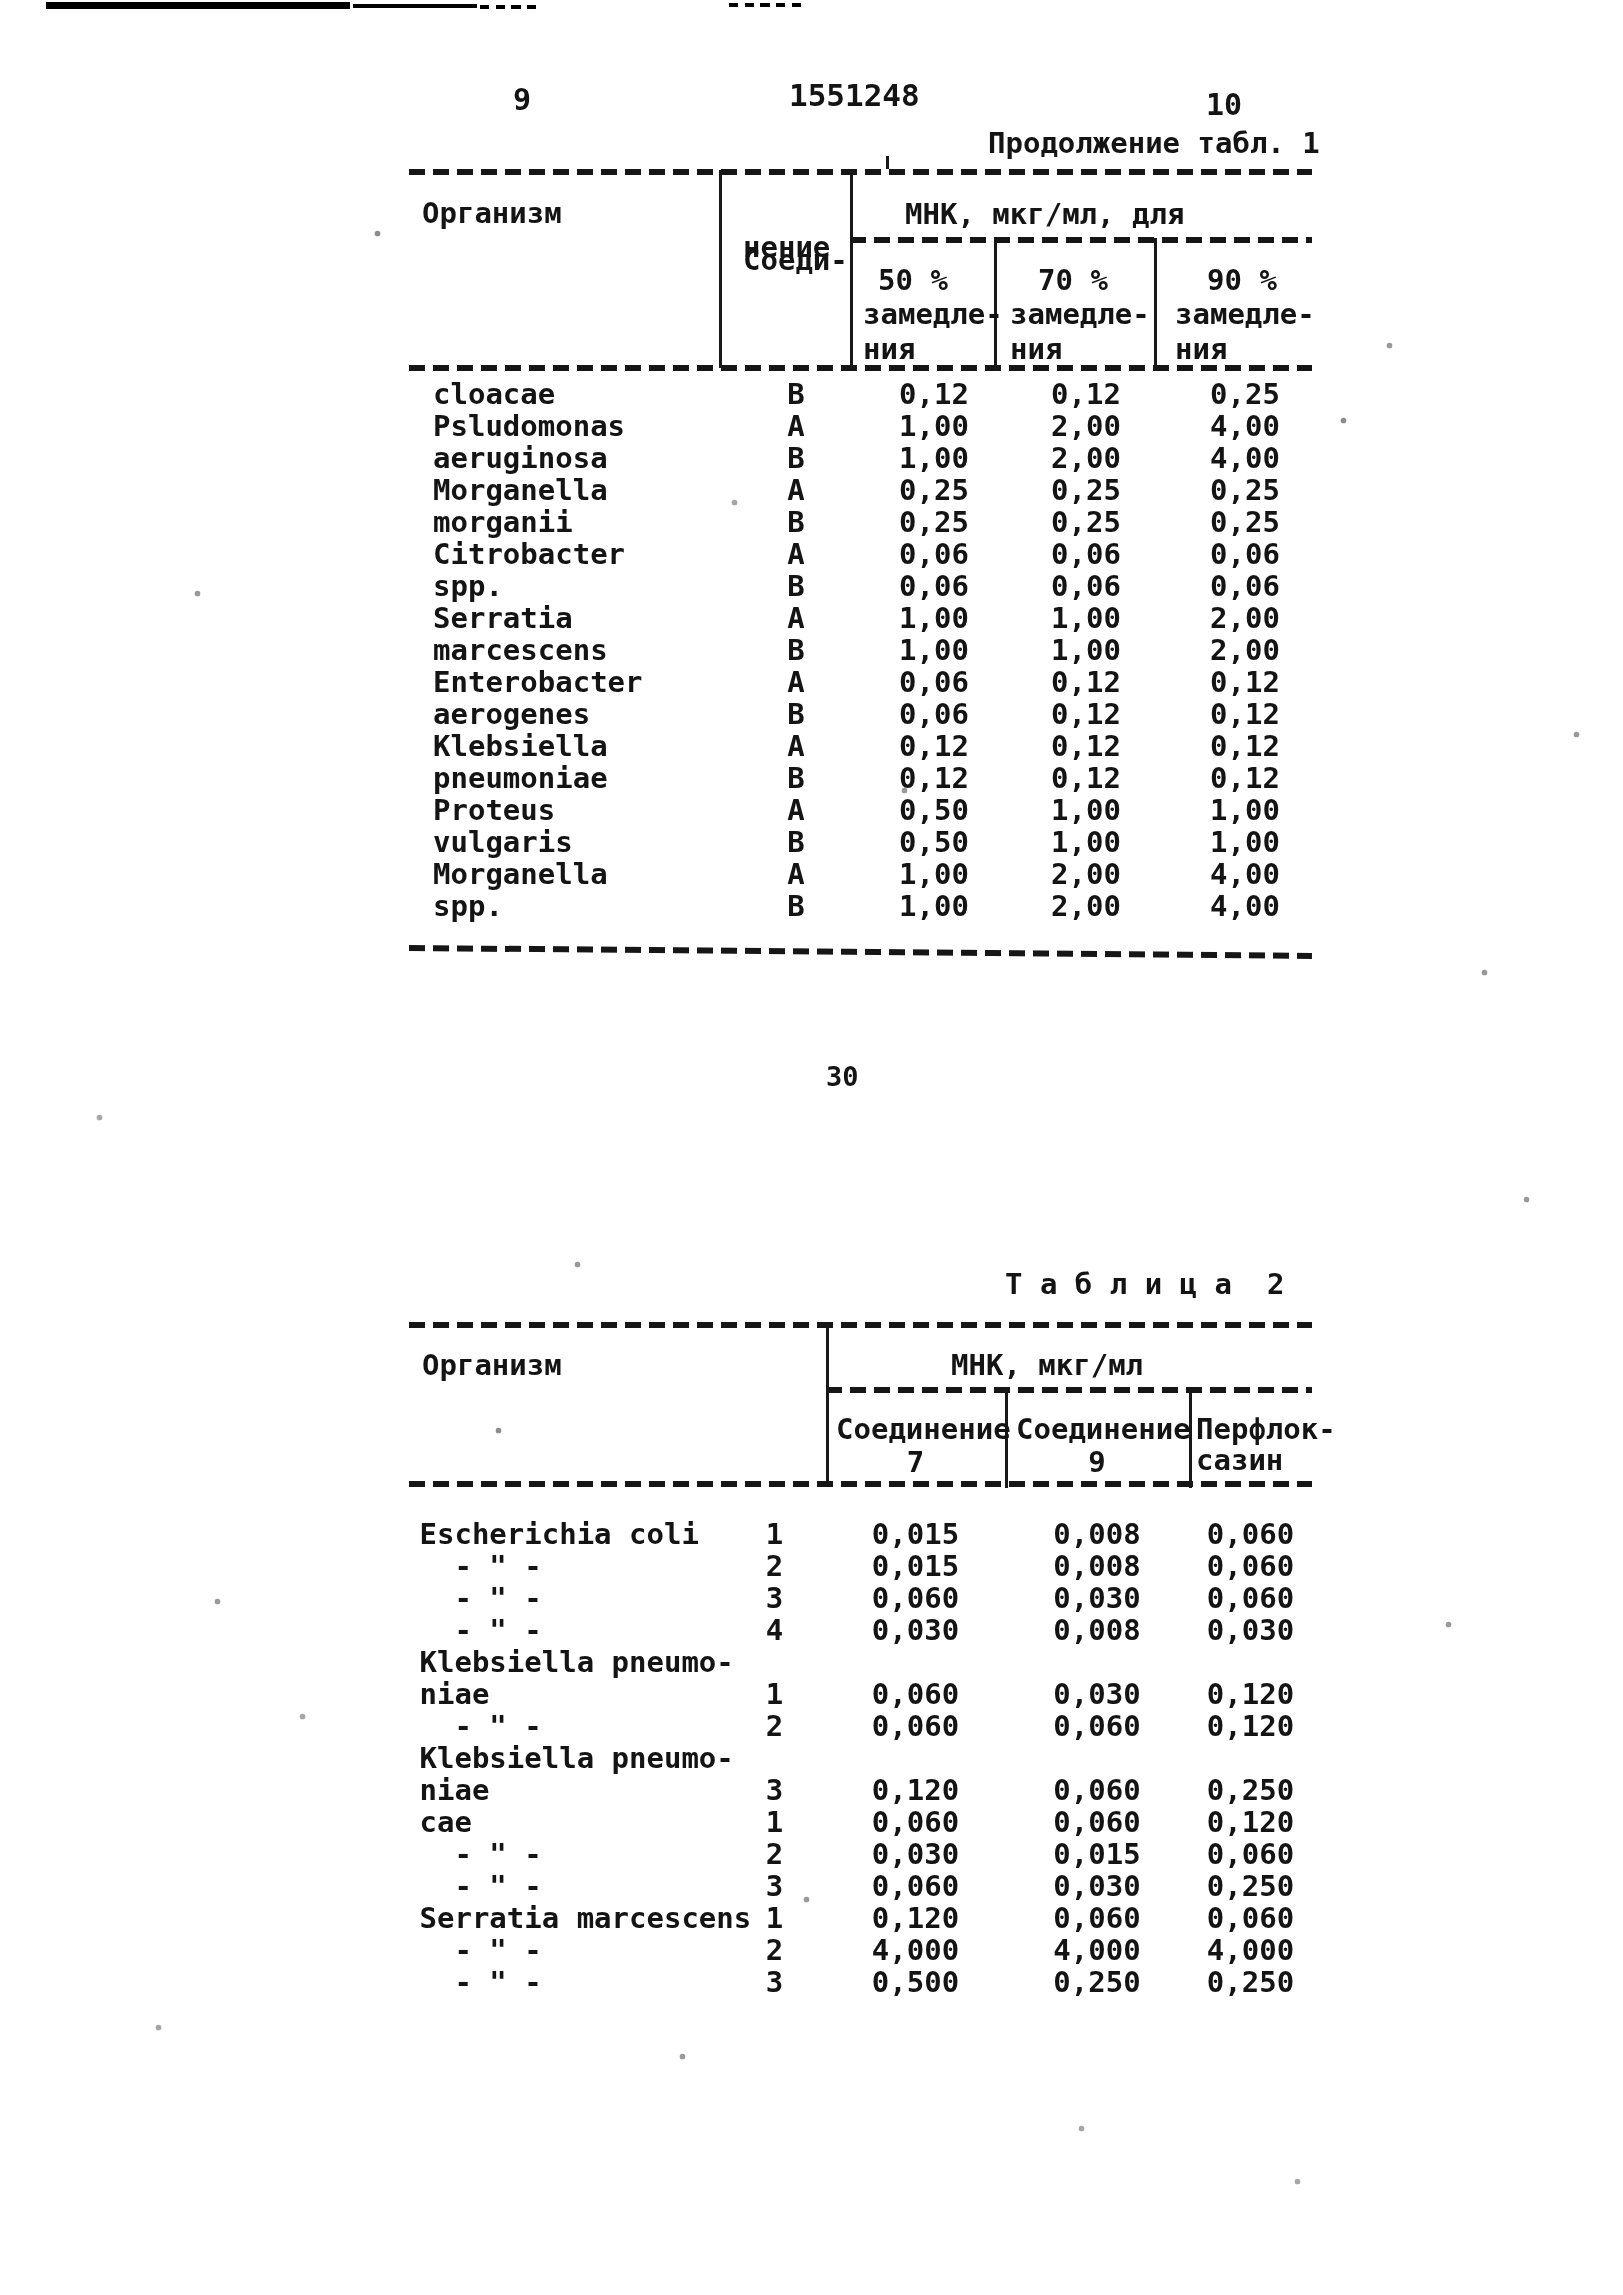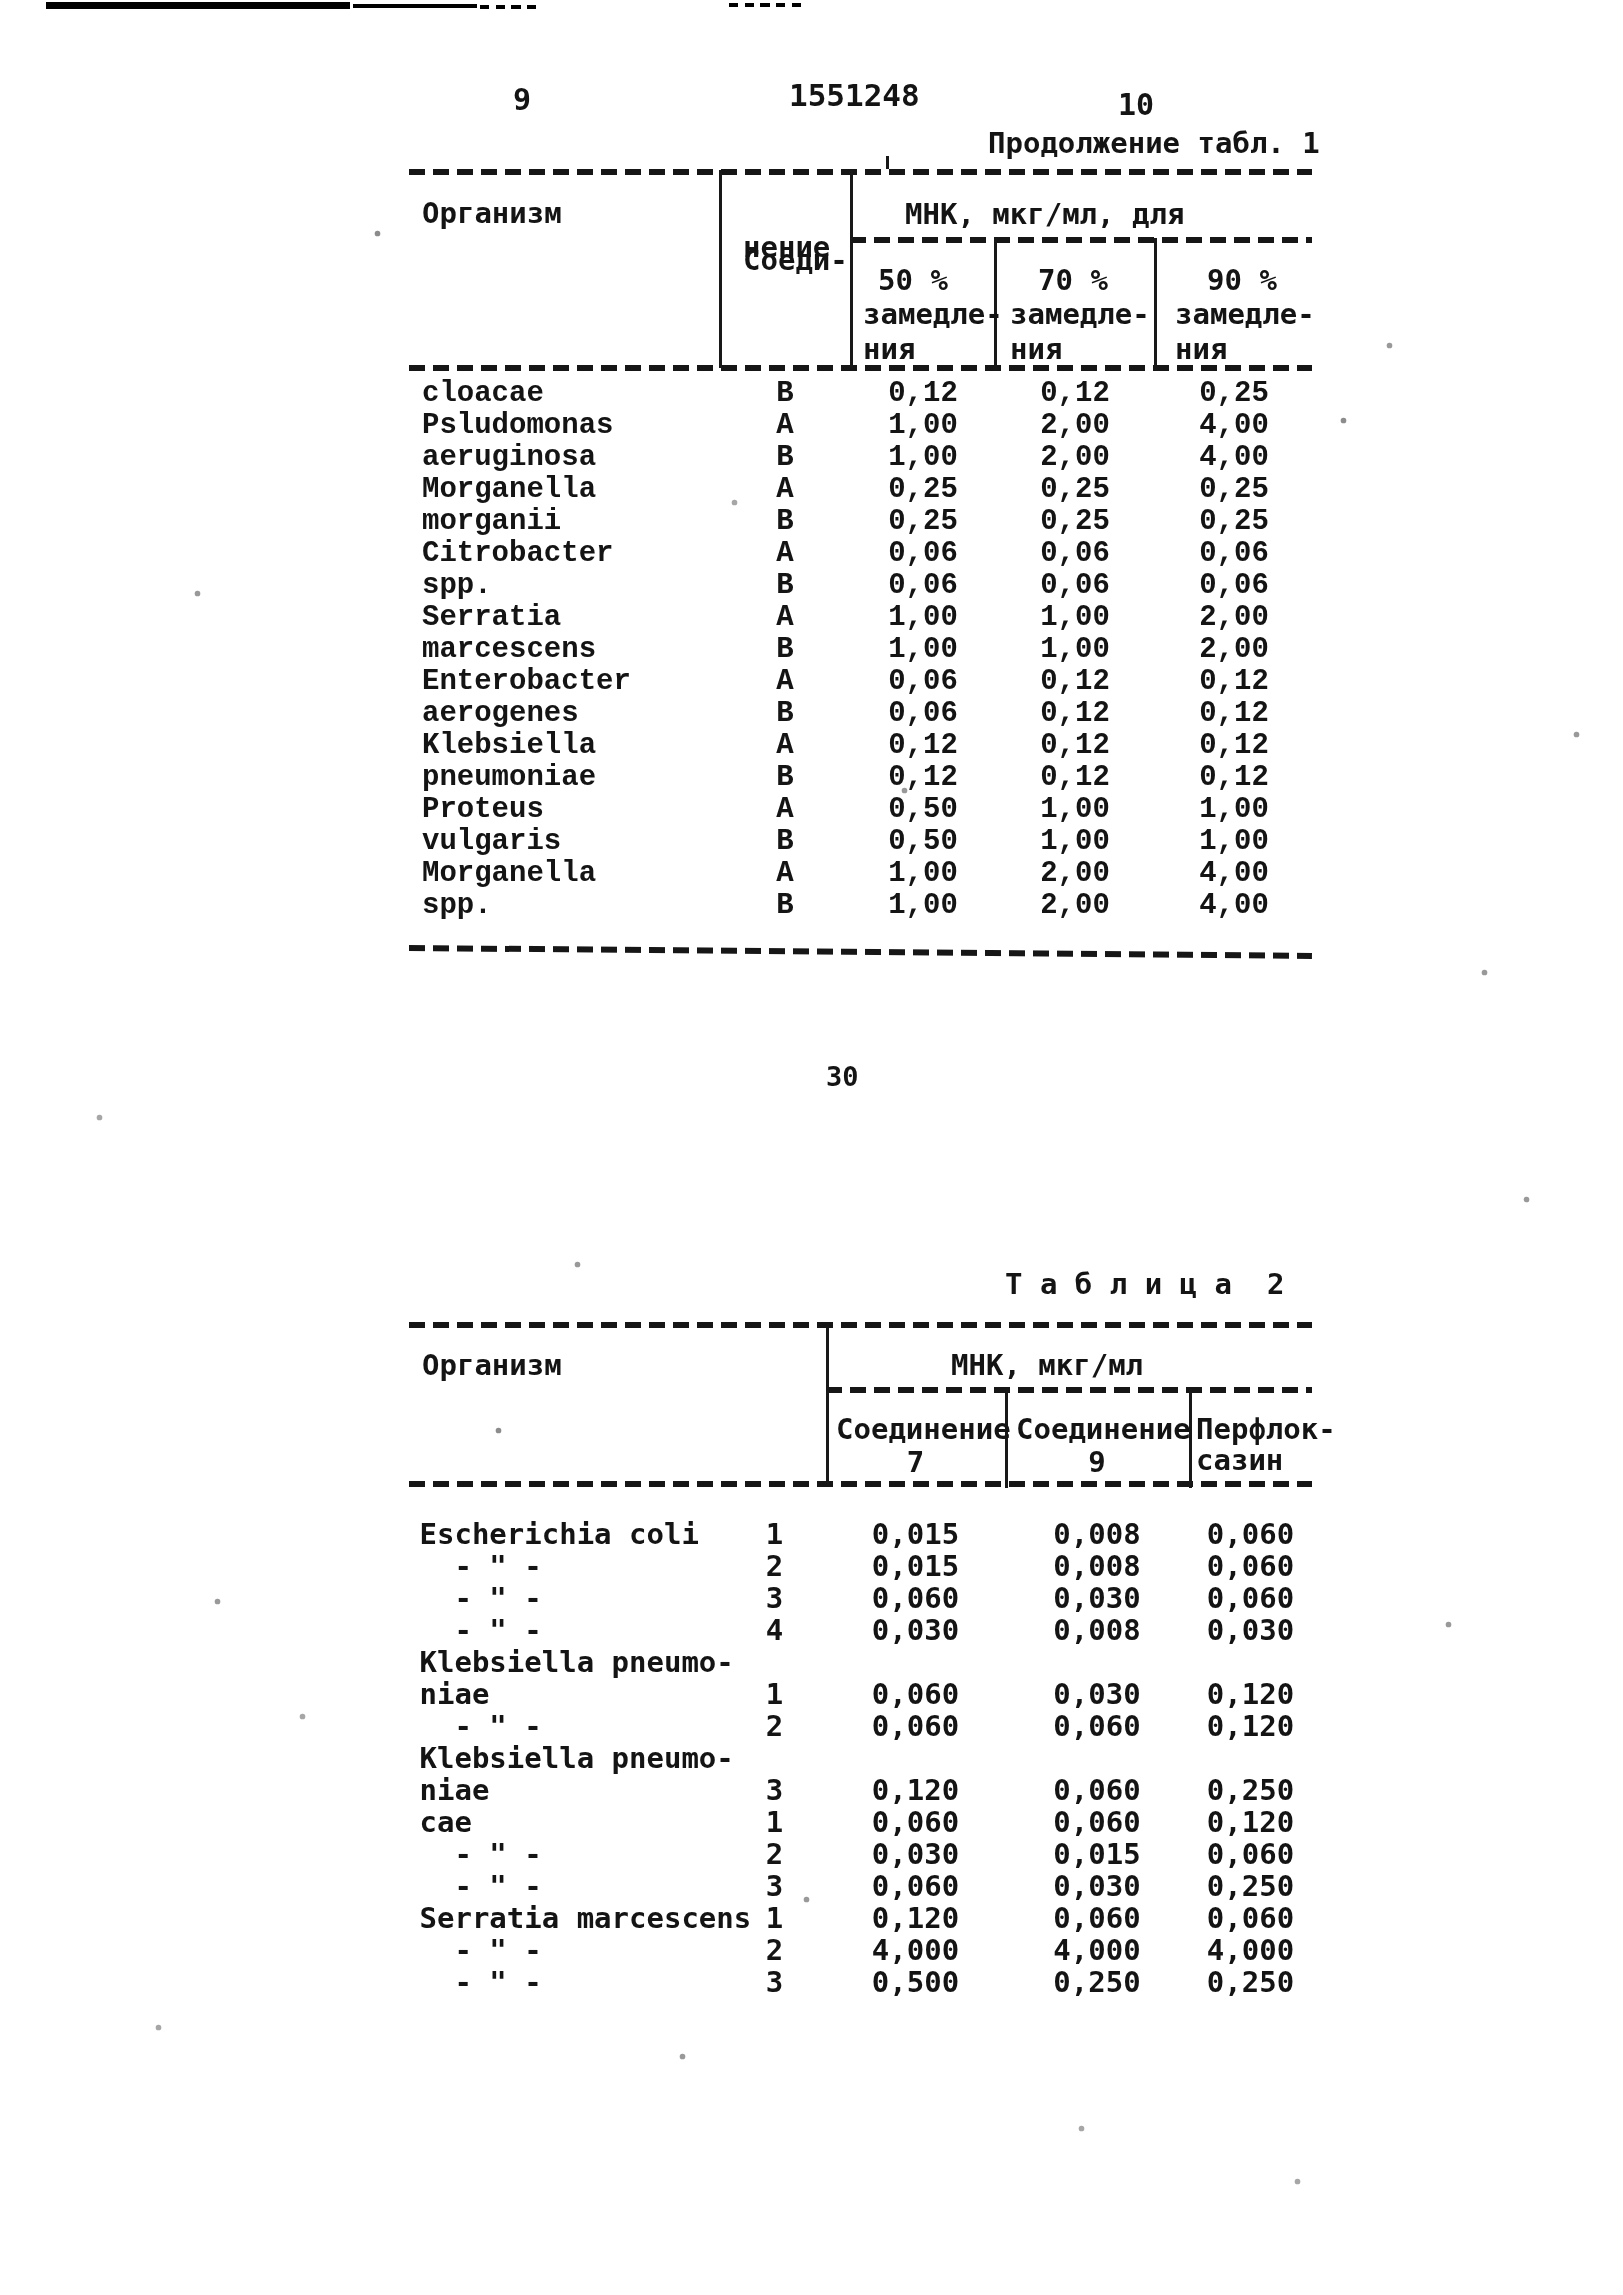--- a/index.html
+++ b/index.html
@@ -23,21 +23,21 @@
     background:repeating-linear-gradient(90deg,#161616 0 15.7px,transparent 15.7px 24px);
   }
   .vline{position:absolute;width:3.3px;background:#181818;}
   .solidbar{position:absolute;background:#000;}
   .dashbar{
     position:absolute;height:3.9px;
     background:repeating-linear-gradient(90deg,#000 0 9.2px,transparent 9.2px 15.7px);
   }
   
   .t1{position:absolute;left:409px;top:169px;width:903px;height:792px;}
-  .t1-body{position:absolute;left:0;top:208px;width:903px;font-family:Liberation Mono, monospace;}
+  .t1-body{position:absolute;left:11px;top:208px;width:903px;}
   .t1-row{
     display:grid;
     grid-template-columns:310px 132px 144px 160px 158px;
     height:32px;align-items:center;
     font-size:29px;
   }
   .t1-row .org{padding-left:13px;white-space:pre;}
   .t1-row .c{text-align:center;white-space:pre;}
   
   .t2{position:absolute;left:409px;top:1322px;width:903px;height:740px;}
@@ -88,21 +88,21 @@
 
   <div class="solidbar" style="left:46px;top:2px;width:304px;height:6.5px;"></div>
   <div class="solidbar" style="left:353px;top:3.9px;width:124px;height:4.6px;"></div>
   <div class="dashbar" style="left:480px;top:5.2px;width:56px;"></div>
   <div class="dashbar" style="left:729px;top:3.3px;width:75px;"></div>
   <div class="vline" style="left:886px;top:156px;height:13px;width:2.6px;"></div>
   <div class="noise"></div>
 
   <span class="t fs46" style="left:513px;top:84px;">9</span>
   <span class="t fs48" style="left:789px;top:79px;">1551248</span>
-  <span class="t fs46" style="left:1118px;top:89px;">10</span>
+  <span class="t fs46" style="left:1206px;top:89px;">10</span>
   <span class="t fs44" style="left:988px;top:128px;">Продолжение табл. 1</span>
 
   <div class="t1">
     <div class="hdash" style="left:0;top:0;width:903px;"></div>
     <div class="hdash" style="left:441px;top:68px;width:462px;"></div>
     <div class="hdash" style="left:0;top:196px;width:903px;"></div>
     <div class="hdash" style="left:0;top:776px;width:903px;transform:rotate(0.5deg);transform-origin:left center;"></div>
 
     <div class="vline" style="left:310px;top:1.3px;height:198px;"></div>
     <div class="vline" style="left:441px;top:1.3px;height:198px;"></div>

